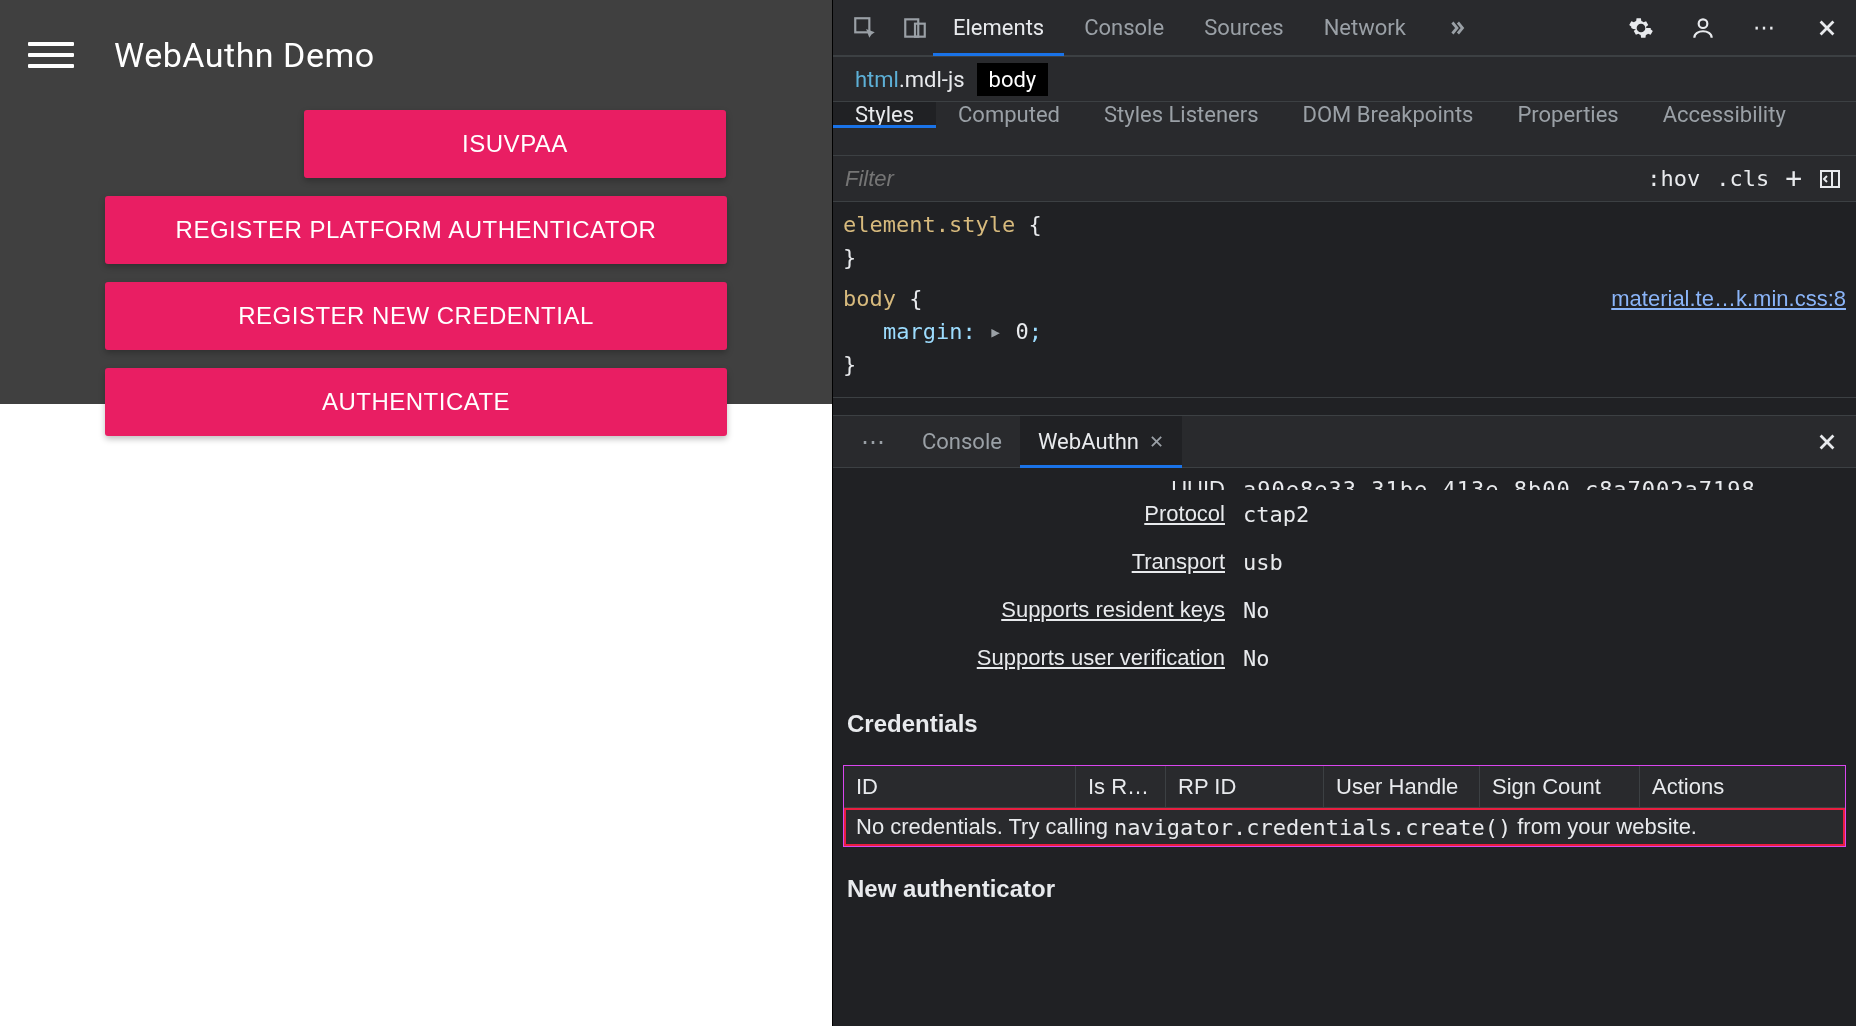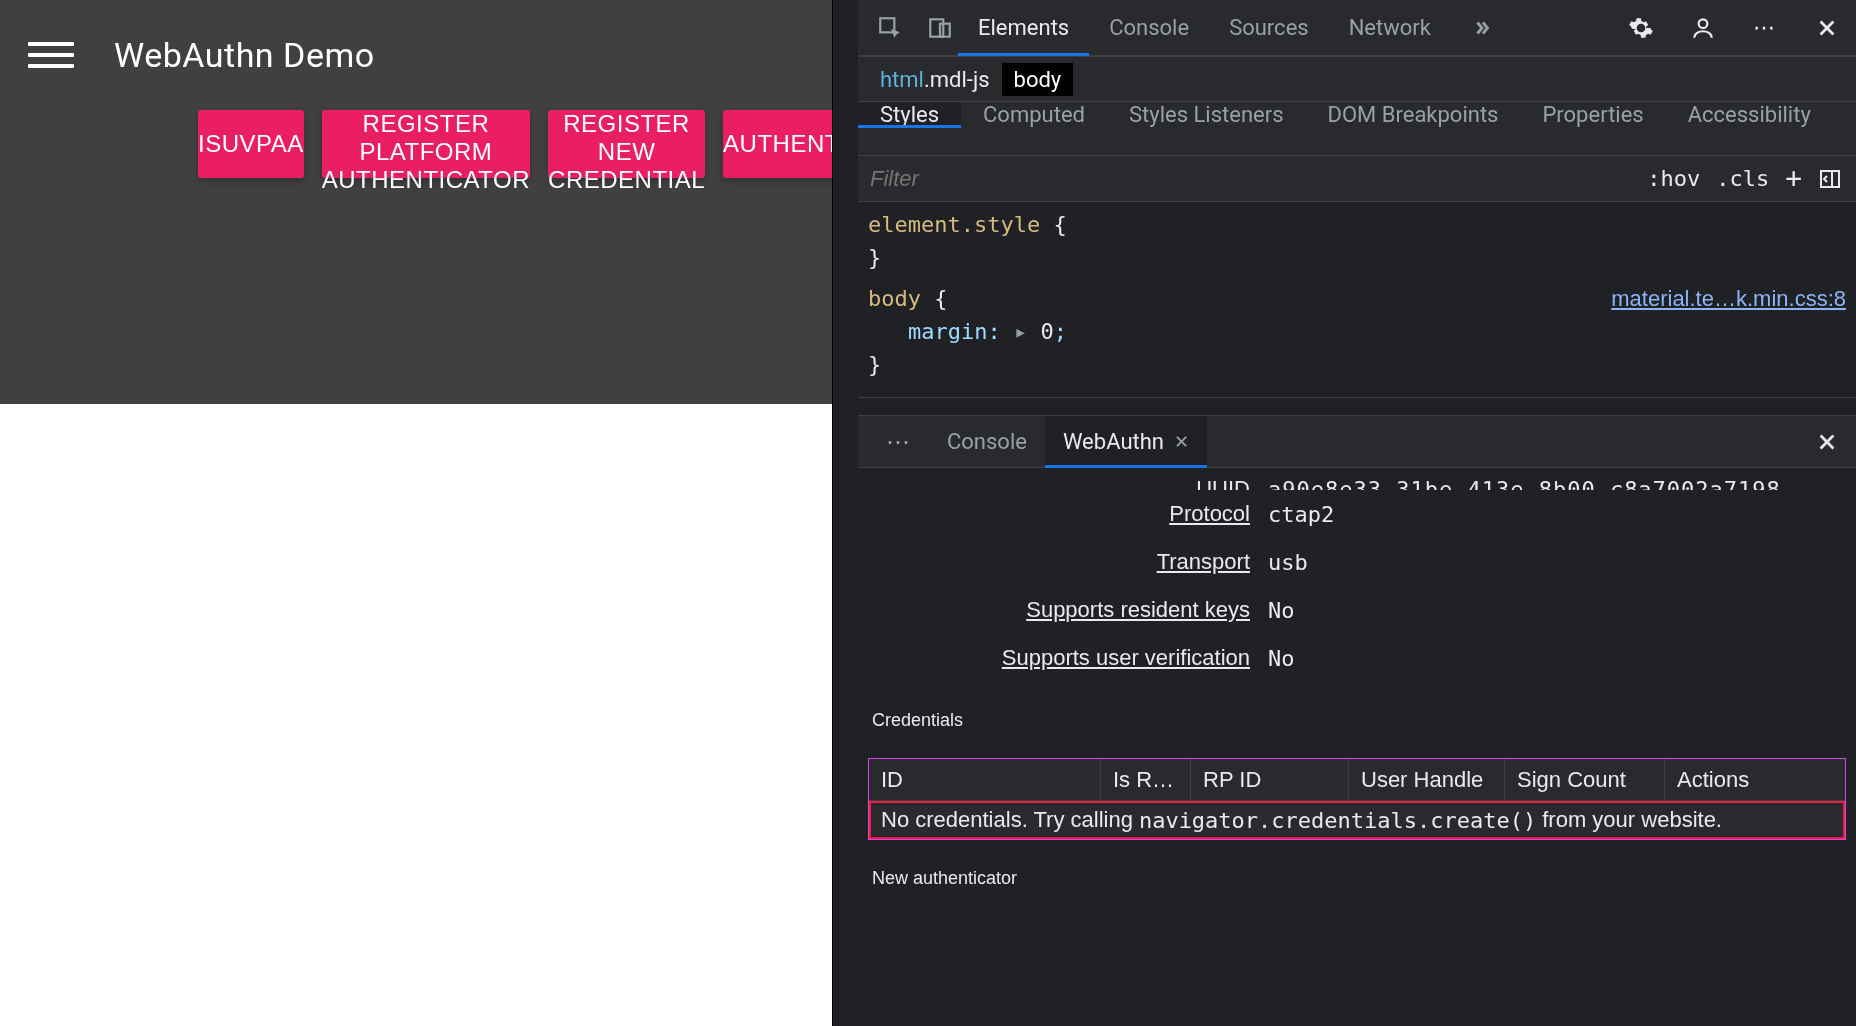--- a/index.html
+++ b/index.html
@@ -5,27 +5,27 @@
 * { margin: 0; padding: 0; box-sizing: border-box; }
 body { font-family: -apple-system, "Segoe UI", Roboto, Arial, sans-serif; width: 1856px; height: 1026px; overflow: hidden; background: #fff; display: flex; }
 
 
 .app-pane { width: 832px; height: 100%; background: #fff; }
 .app-header { height: 404px; background: #404040; color: #fff; }
 .header-top { height: 110px; display: flex; align-items: center; padding-left: 28px; gap: 40px; }
 .hamburger { width: 46px; height: 46px; display: flex; flex-direction: column; justify-content: center; gap: 7px; cursor: pointer; }
 .hamburger span { display: block; height: 4px; background: #fff; border-radius: 1px; }
 .app-title { font-size: 34px; font-weight: 400; letter-spacing: 0.5px; }
-.btn-stack { display: flex; flex-direction: row; align-items: center; gap: 18px; padding-top: 0; }
+.btn-stack { display: flex; flex-direction: column; align-items: center; gap: 18px; padding-top: 0; }
 .pink-btn { background: #e91e63; color: #fff; font-size: 24px; font-weight: 500; letter-spacing: 0.5px; border: none; height: 68px; border-radius: 3px; box-shadow: 0 3px 6px rgba(0,0,0,0.25); cursor: pointer; }
 .btn-1 { width: 422px; margin-left: 198px; }
 .btn-234 { width: 622px; }
 
 
-.devtools { flex: 1; height: 100%; background: #202124; color: #e8eaed; display: flex; flex-direction: column; font-size: 22px; border-left: 1px solid #000; padding-left: 25px; }
+.devtools { flex: 1; height: 100%; background: #202124; color: #e8eaed; display: flex; flex-direction: column; font-size: 22px; border-left: 1px solid #000; }
 .dt-tabbar { height: 56px; background: #292a2d; display: flex; align-items: center; border-bottom: 1px solid #3c4043; }
 .dt-tabbar .ic { width: 36px; height: 36px; margin-left: 14px; display: flex; align-items: center; justify-content: center; color: #9aa0a6; cursor: pointer; }
 .dt-tab { padding: 0 20px; height: 100%; display: flex; align-items: center; color: #9aa0a6; cursor: pointer; }
 .dt-tab.active { color: #e8eaed; position: relative; }
 .dt-tab.active::after { content: ""; position: absolute; left: 0; right: 0; bottom: -1px; height: 3px; background: #1a73e8; }
 .dt-right { margin-left: auto; display: flex; align-items: center; gap: 18px; padding-right: 14px; }
 .dt-right .ic { width: 30px; height: 30px; color: #e8eaed; cursor: pointer; }
 
 .breadcrumb { height: 46px; background: #292a2d; border-top: 1px solid #3c4043; border-bottom: 1px solid #3c4043; display: flex; align-items: center; padding-left: 10px; }
 .crumb { padding: 4px 12px; cursor: pointer; }
@@ -61,21 +61,21 @@
 .drawer-close { margin-left: auto; padding-right: 18px; color: #e8eaed; cursor: pointer; font-size: 24px; }
 
 .webauthn-body { flex: 1; background: #202124; overflow: hidden; padding: 0 10px; font-family: -apple-system, Arial, sans-serif; }
 .prop-row { display: flex; align-items: center; height: 48px; }
 .prop-label { width: 400px; text-align: right; padding-right: 18px; color: #e8eaed; font-size: 22px; text-decoration: underline; }
 .prop-value { font-family: monospace; font-size: 22px; color: #e8eaed; }
 .partial-uuid { font-family: monospace; font-size: 22px; color: #e8eaed; overflow: hidden; letter-spacing: 1px; }
 .partial-row { height: 22px; overflow: hidden; display: flex; align-items: flex-end; }
 .partial-row .prop-label, .partial-row .partial-uuid { transform: translateY(12px); }
 
-.section-h { font-weight: 400; font-size: 18px; padding: 28px 4px 16px 4px; color: #e8eaed; }
+.section-h { font-weight: 700; font-size: 24px; padding: 28px 4px 16px 4px; color: #e8eaed; }
 
 .cred-table { background: #292a2d; border: 1px solid #d946ef; margin-top: 11px; }
 .cred-head { display: flex; border-bottom: 1px solid #3c4043; height: 42px; align-items: center; }
 .cred-head div { padding: 0 12px; border-right: 1px solid #3c4043; height: 100%; display: flex; align-items: center; font-size: 22px; color: #e8eaed; }
 .col-id{width:232px}.col-isr{width:90px}.col-rp{width:158px}.col-uh{width:156px}.col-sc{width:160px}.col-act{flex:1;border-right:none!important}
 .cred-empty { border: 2px solid #e91e40; padding: 4px 10px; font-size: 22px; display: flex; align-items: center; flex-wrap: wrap; }
 .cred-empty .mono { font-family: monospace; margin: 0 6px; }
 
 svg { display: block; }
 </style>

